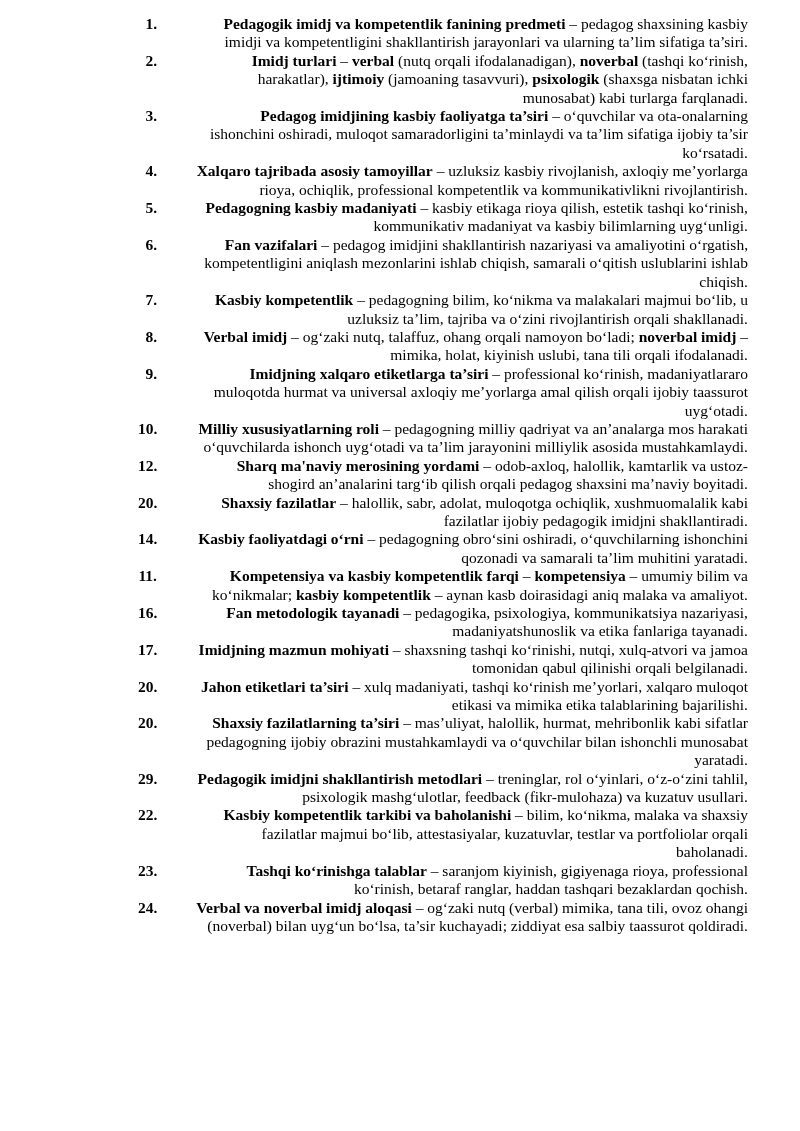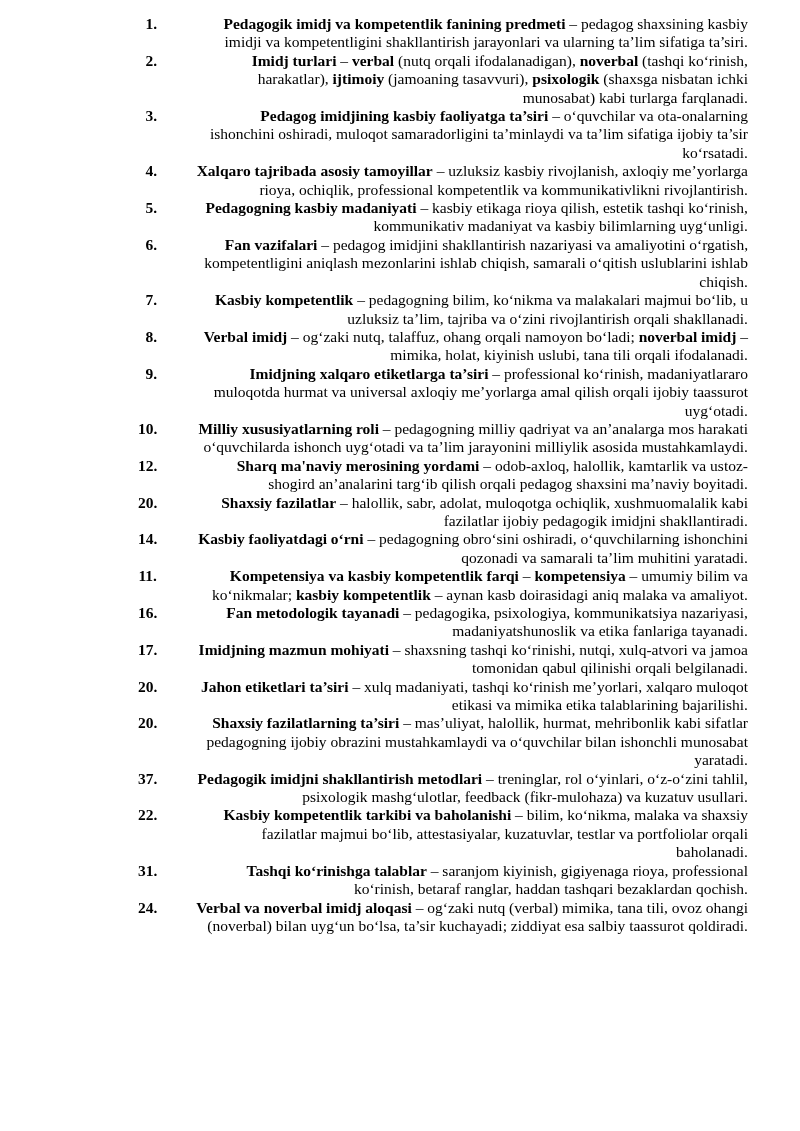--- a/index.html
+++ b/index.html
@@ -118,29 +118,29 @@
       </div>
       <div class="doc-item">
         <span class="num">20.</span>
         <span class="txt"><span class="seg-b">Jahon etiketlari ta’siri</span><span class="seg-n"> – xulq madaniyati, tashqi koʻrinish me’yorlari, xalqaro muloqot etikasi va mimika etika talablarining bajarilishi.</span></span>
       </div>
       <div class="doc-item">
         <span class="num">20.</span>
         <span class="txt"><span class="seg-b">Shaxsiy fazilatlarning ta’siri</span><span class="seg-n"> – mas’uliyat, halollik, hurmat, mehribonlik kabi sifatlar pedagogning ijobiy obrazini mustahkamlaydi va oʻquvchilar bilan ishonchli munosabat yaratadi.</span></span>
       </div>
       <div class="doc-item">
-        <span class="num">37.</span>
+        <span class="num">29.</span>
         <span class="txt"><span class="seg-b">Pedagogik imidjni shakllantirish metodlari</span><span class="seg-n"> – treninglar, rol oʻyinlari, oʻz-oʻzini tahlil, psixologik mashgʻulotlar, feedback (fikr-mulohaza) va kuzatuv usullari.</span></span>
       </div>
       <div class="doc-item">
         <span class="num">22.</span>
         <span class="txt"><span class="seg-b">Kasbiy kompetentlik tarkibi va baholanishi</span><span class="seg-n"> – bilim, koʻnikma, malaka va shaxsiy fazilatlar majmui boʻlib, attestasiyalar, kuzatuvlar, testlar va portfoliolar orqali baholanadi.</span></span>
       </div>
       <div class="doc-item">
-        <span class="num">31.</span>
+        <span class="num">23.</span>
         <span class="txt"><span class="seg-b">Tashqi koʻrinishga talablar</span><span class="seg-n"> – saranjom kiyinish, gigiyenaga rioya, professional koʻrinish, betaraf ranglar, haddan tashqari bezaklardan qochish.</span></span>
       </div>
       <div class="doc-item">
         <span class="num">24.</span>
         <span class="txt"><span class="seg-b">Verbal va noverbal imidj aloqasi</span><span class="seg-n"> – ogʻzaki nutq (verbal) mimika, tana tili, ovoz ohangi (noverbal) bilan uygʻun boʻlsa, ta’sir kuchayadi; ziddiyat esa salbiy taassurot qoldiradi.</span></span>
       </div>
     </div>
 </div>
 
 </body></html>

